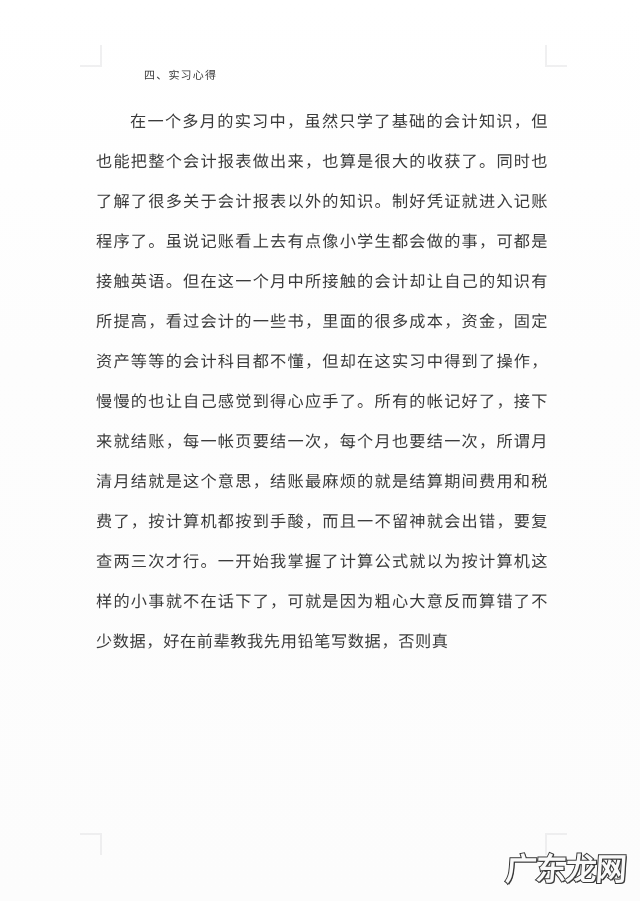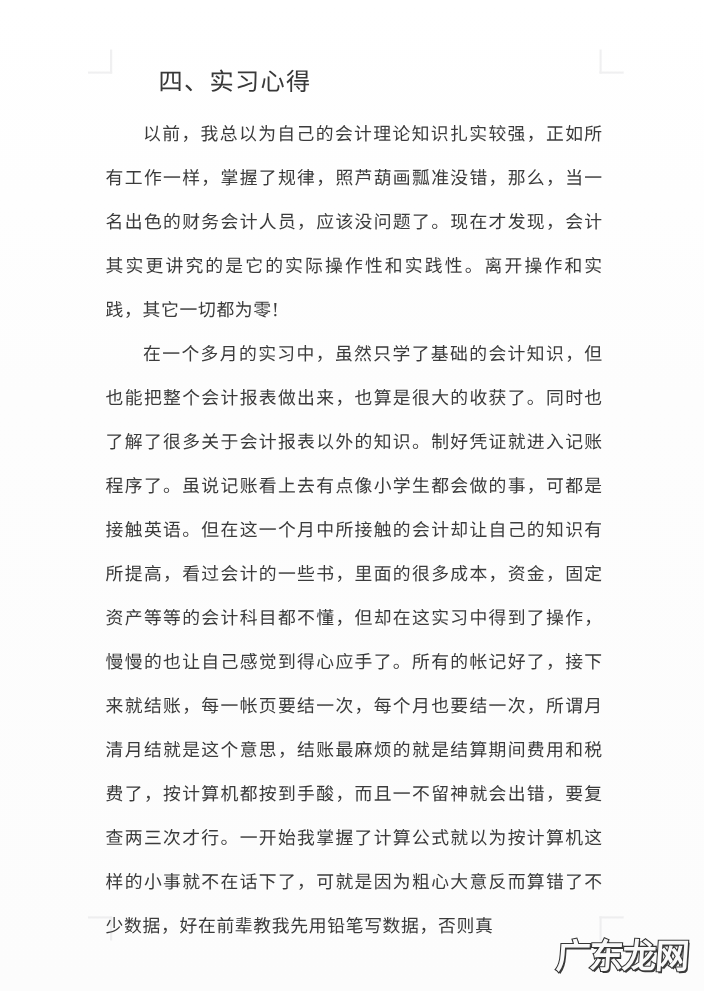--- a/index.html
+++ b/index.html
@@ -65,21 +65,21 @@
 
   
   .doc-body {
     position: absolute;
     left: 96px;
     top: 56px;
     width: 452px;
   }
 
   .heading {
-    font-size: 22px;
+    font-size: 11px;
     color: #383838;
     letter-spacing: 1.2px;
     margin: 0 0 6px 0;
     padding-left: 48px;
     line-height: 40px;
     font-weight: 500;
     white-space: nowrap;
   }
 
   .para {
@@ -129,21 +129,20 @@
   <div class="corner-mark corner-tl"></div>
   <div class="corner-mark corner-tr"></div>
   <div class="corner-mark corner-bl"></div>
   <div class="corner-mark corner-br"></div>
 
   <div class="doc-body">
 
     <h2 class="heading">四、实习心得</h2>
 
 
-    <p class="para">以前，我总以为自己的会计理论知识扎实较强，正如所有工作一样，掌握了规律，照芦葫画瓢准没错，那么，当一名出色的财务会计人员，应该没问题了。现在才发现，会计其实更讲究的是它的实际操作性和实践性。离开操作和实践，其它一切都为零!</p>
 
     <p class="para">在一个多月的实习中，虽然只学了基础的会计知识，但也能把整个会计报表做出来，也算是很大的收获了。同时也了解了很多关于会计报表以外的知识。制好凭证就进入记账程序了。虽说记账看上去有点像小学生都会做的事，可都是接触英语。但在这一个月中所接触的会计却让自己的知识有所提高，看过会计的一些书，里面的很多成本，资金，固定资产等等的会计科目都不懂，但却在这实习中得到了操作，慢慢的也让自己感觉到得心应手了。所有的帐记好了，接下来就结账，每一帐页要结一次，每个月也要结一次，所谓月清月结就是这个意思，结账最麻烦的就是结算期间费用和税费了，按计算机都按到手酸，而且一不留神就会出错，要复查两三次才行。一开始我掌握了计算公式就以为按计算机这样的小事就不在话下了，可就是因为粗心大意反而算错了不少数据，好在前辈教我先用铅笔写数据，否则真</p>
 
   </div>
 
   <div class="watermark">
     <span class="wm-inner">广东龙网</span>
   </div>
 
 </div>

